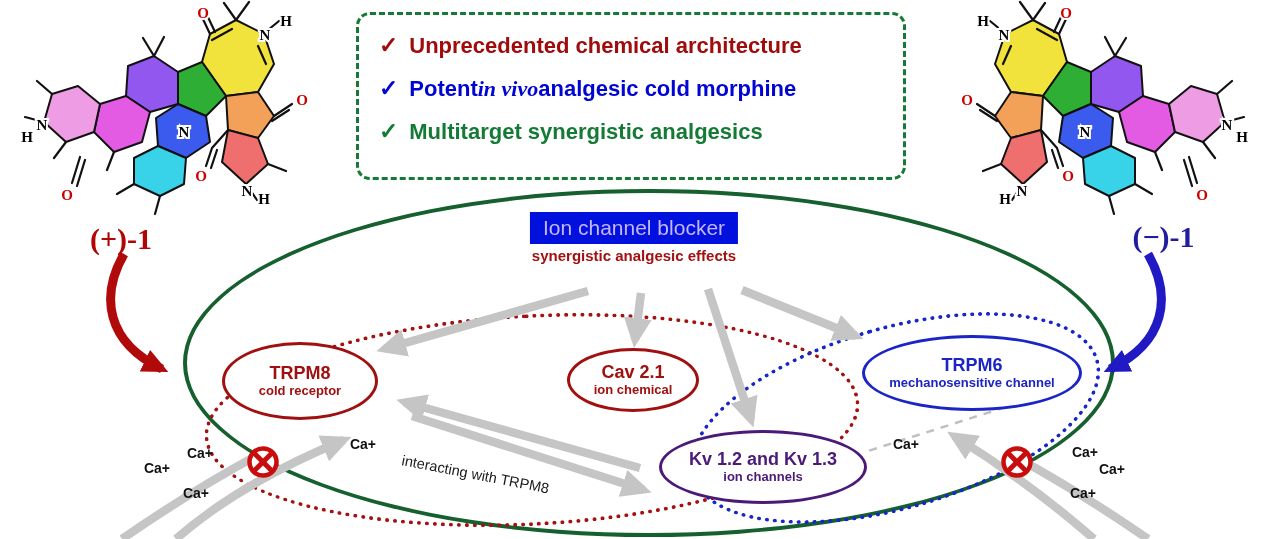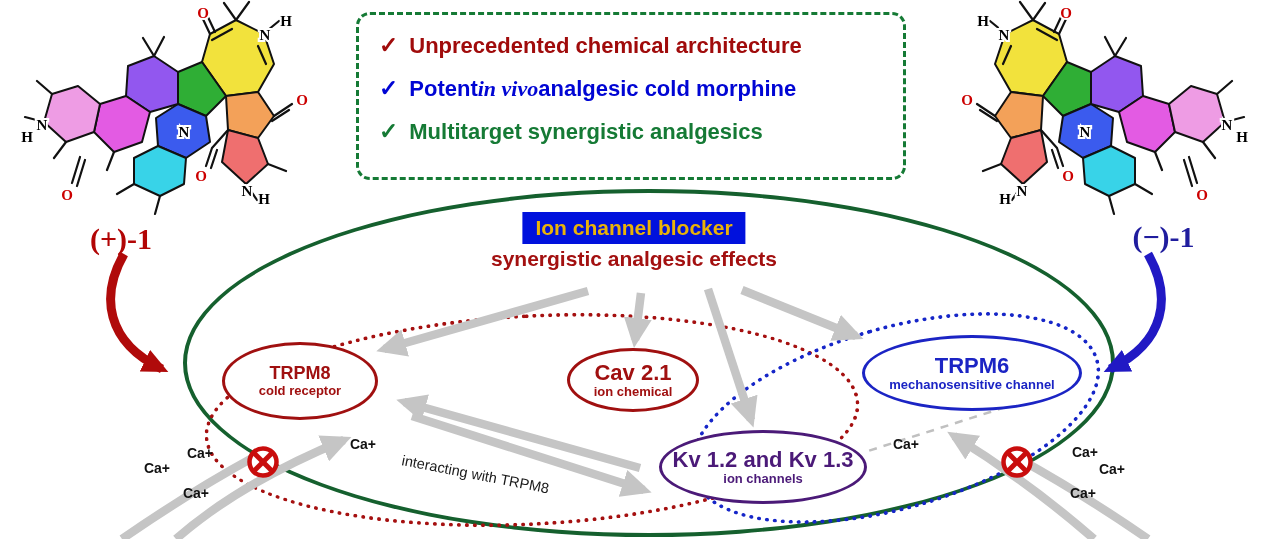--- a/index.html
+++ b/index.html
@@ -7,32 +7,32 @@
          font-family:"Liberation Sans",sans-serif;}
   .abs{position:absolute;}
   .ellipse{position:absolute;border-radius:50%;box-sizing:border-box;}
   
   #main-ellipse{left:183px;top:189px;width:932px;height:348px;border:4px solid #15602e;z-index:1;}
   #red-group{left:204px;top:314px;width:656px;height:212px;border:4px dotted #a51010;transform:rotate(-3deg);z-index:1;}
   #blue-group{left:683px;top:326px;width:424px;height:184px;border:4px dotted #1626c8;transform:rotate(-16deg);z-index:1;}
   
   .node{display:flex;flex-direction:column;align-items:center;justify-content:center;
         background:#fff;text-align:right;z-index:4;line-height:1.15;}
-  .node .l1{font-weight:bold;font-size:22px;}
+  .node .l1{font-weight:bold;font-size:18px;}
   .node .l2{font-weight:bold;font-size:13px;}
   #node-trpm8{left:222px;top:342px;width:156px;height:78px;border:3px solid #a01010;color:#a01010;}
   #node-trpm8 .l1{font-size:18px;}
   #node-cav{left:567px;top:348px;width:132px;height:64px;border:3px solid #a01010;color:#a01010;}
   #node-trpm6{left:862px;top:335px;width:220px;height:76px;border:3px solid #1b24c4;color:#1b24c4;}
   #node-kv{left:659px;top:430px;width:208px;height:74px;border:3px solid #4b1a78;color:#4b1a78;}
   
-  #hub-badge{left:634px;top:212px;transform:translateX(-50%);background:#0011dd;color:#eab308;
-             font-weight:bold;font-size:21px;padding:4px 13px;z-index:5;white-space:nowrap;}
+  #hub-badge{left:634px;top:212px;transform:translateX(-50%);background:#0011dd;color:#c4b5fd;
+             font-weight:normal;font-size:21px;padding:4px 13px;z-index:5;white-space:nowrap;}
   #hub-sub{left:634px;top:247px;transform:translateX(-50%);color:#a31010;font-weight:bold;
-           font-size:21px;z-index:5;white-space:nowrap;}
+           font-size:15px;z-index:5;white-space:nowrap;}
   
   #highlight-box{left:356px;top:12px;width:550px;height:168px;border:3px dashed #157a35;
                  border-radius:14px;box-sizing:border-box;padding:17px 20px 0 20px;z-index:2;}
   .chk-row{display:flex;align-items:center;font-weight:bold;font-size:22px;margin-bottom:16px;white-space:nowrap;}
   .chk-row .chk{margin-right:11px;font-size:23px;}
   .chk-row em{font-style:italic;font-family:Liberation Serif, serif;}
   #row-1{color:#a00b0b;} #row-2{color:#0005d4;} #row-3{color:#157a35;}
   
   .cmpd{font-family:"Liberation Serif",serif;font-weight:bold;font-size:30px;text-align:center;z-index:2;}
   #cmpd-left{left:56px;top:222px;width:130px;color:#b20505;}

